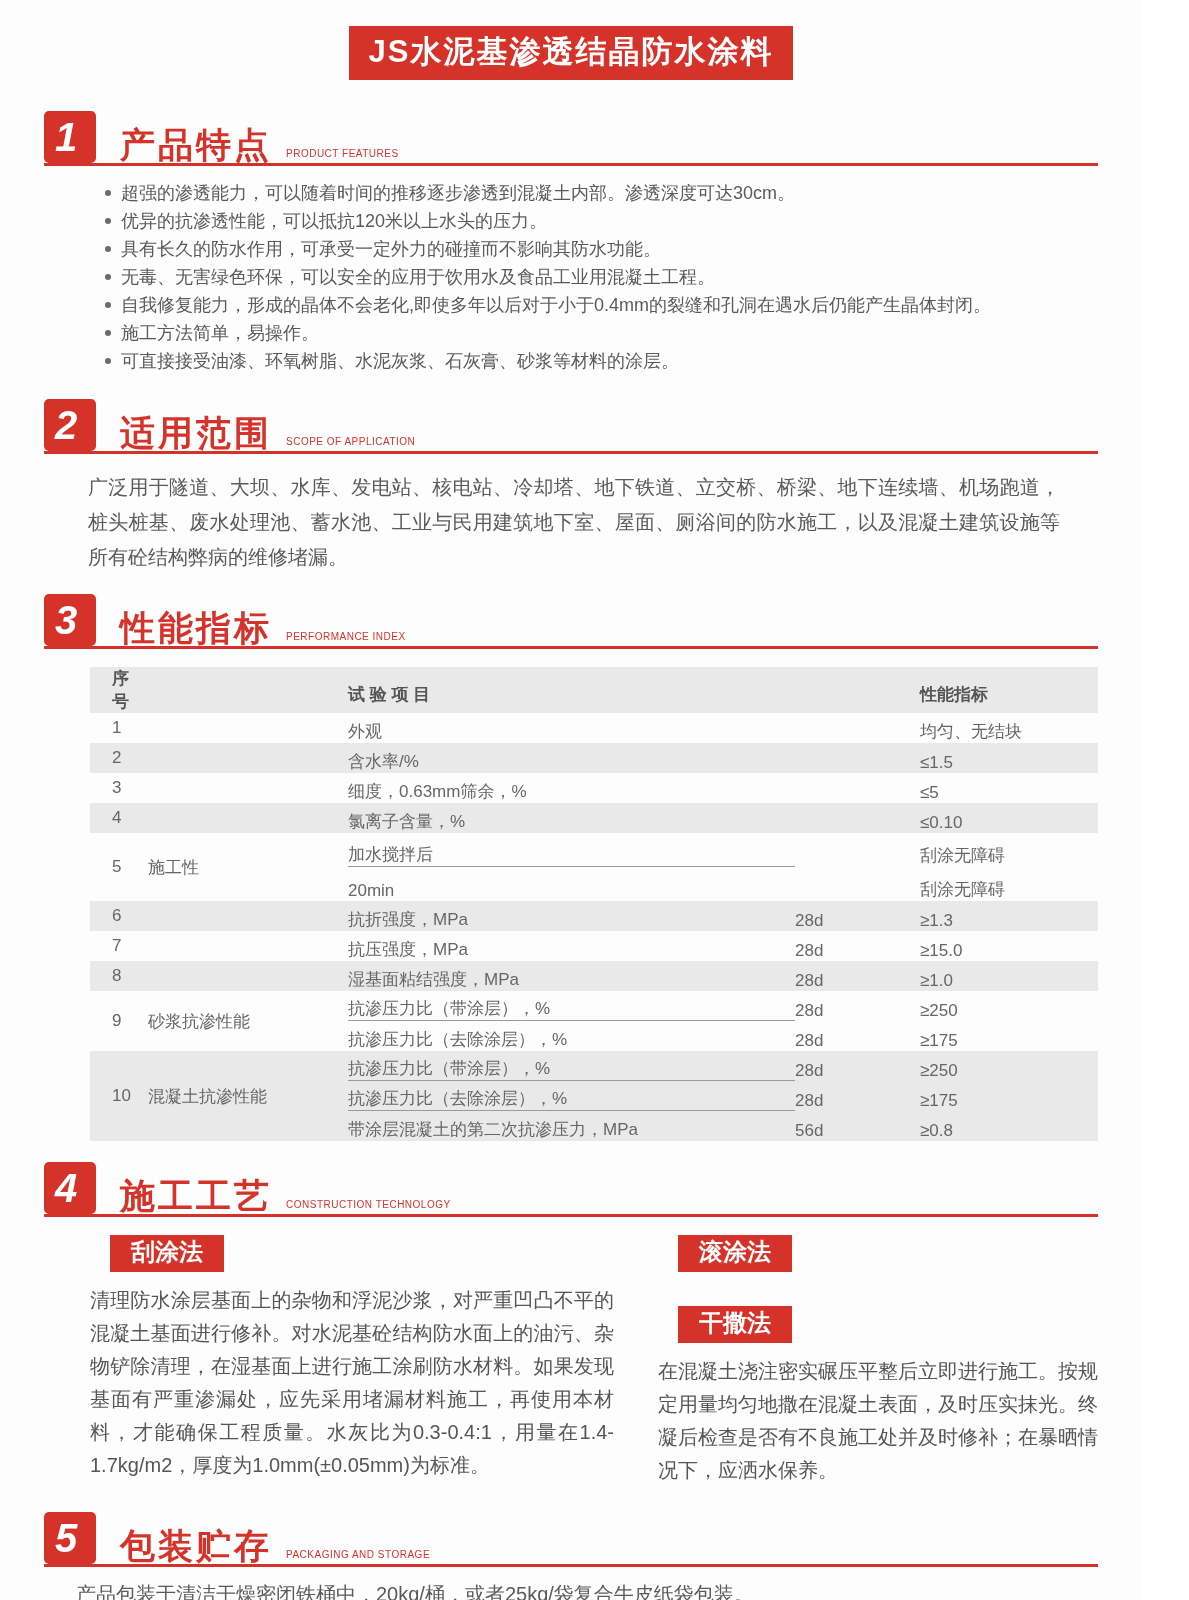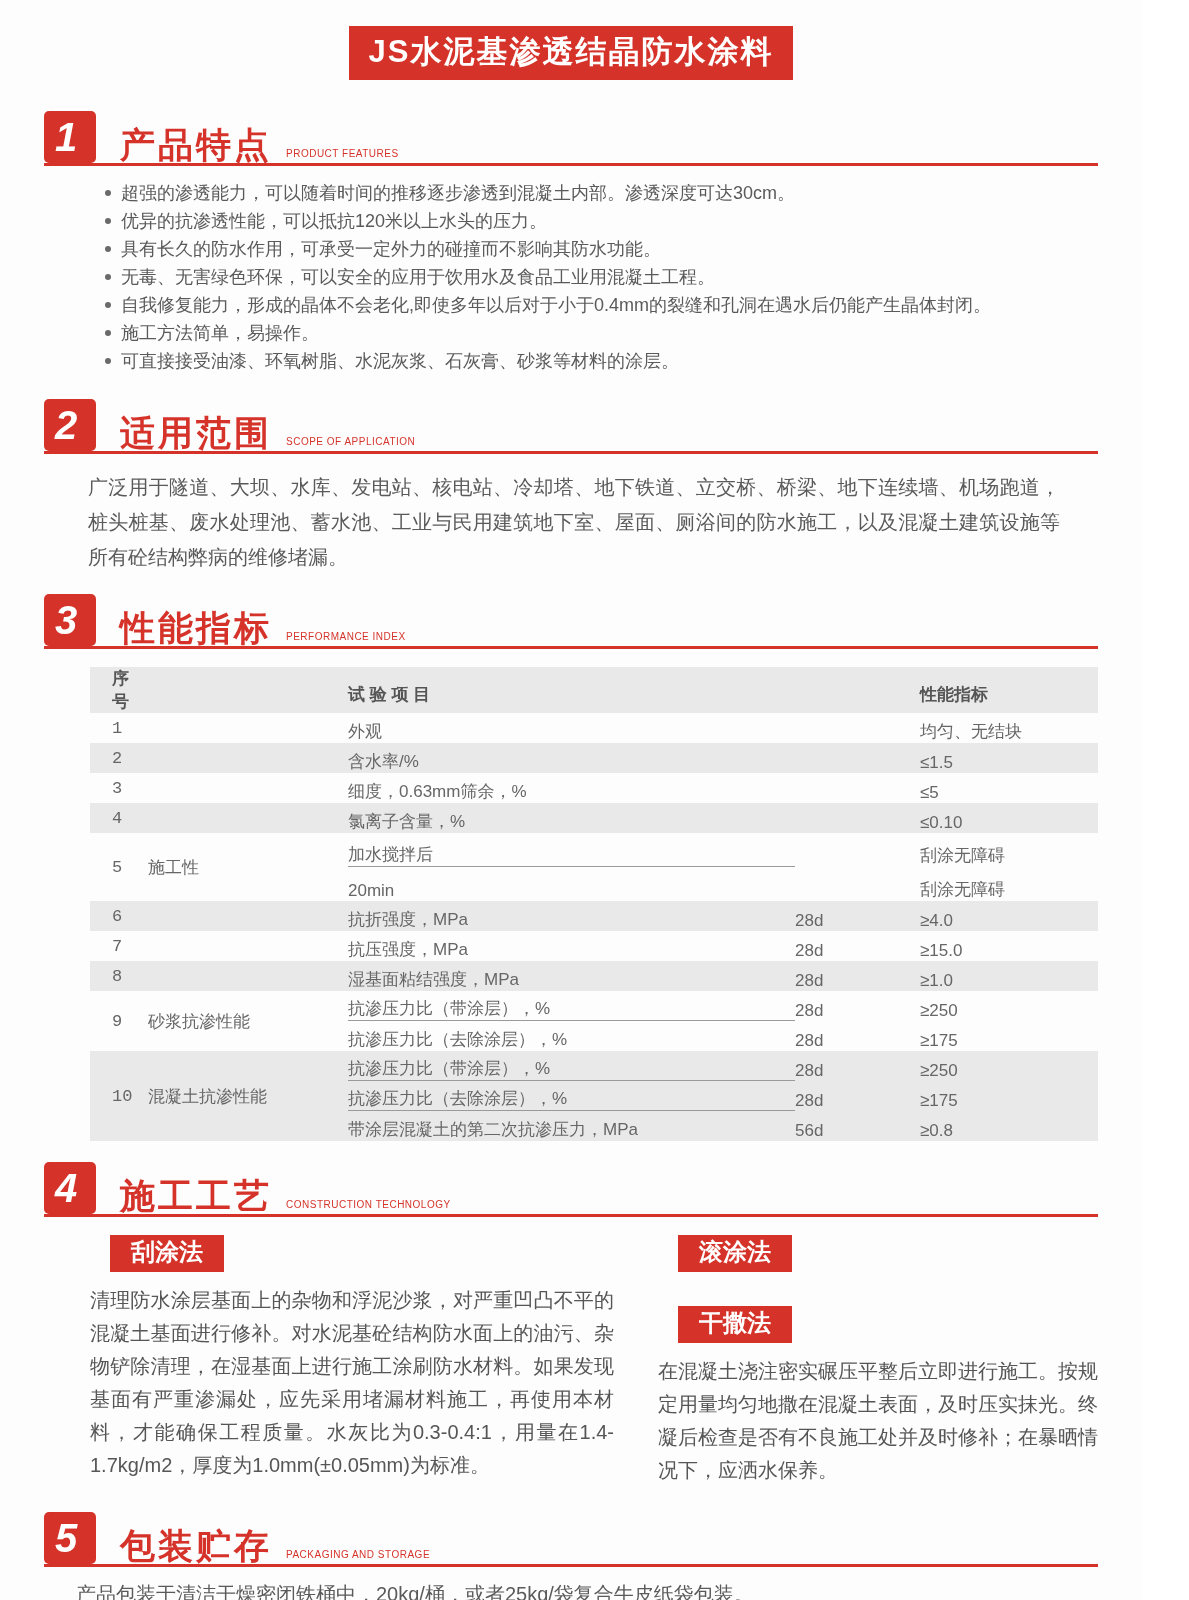--- a/index.html
+++ b/index.html
@@ -52,21 +52,21 @@
   
   .scope-text{
     margin:16px 82px 0 88px;font-size:20px;line-height:35px;color:var(--txt);
     text-align:justify;
   }
 
   
   .ptable{margin:18px 0 0 90px;width:1008px;font-size:17px;color:var(--tbl);}
   .trow{display:flex;align-items:center;}
   .shade{background:var(--shade);}
-  .c-no{flex:0 0 48px;padding-left:22px;font-family:Liberation Mono, monospace;}
+  .c-no{flex:0 0 48px;padding-left:22px;}
   .c-cat{flex:0 0 210px;padding-left:10px;}
   .c-rest{flex:1;}
   .subline{display:flex;align-items:flex-end;min-height:30px;}
   .s-item{flex:1;}
   .s-age{flex:0 0 125px;}
   .s-index{flex:0 0 178px;}
   .thead{font-weight:bold;color:#555;}
   .thead .subline{min-height:32px;}
   .divided .subline:not(:last-child) .s-item{border-bottom:1px solid #9a9a9a;}
   .row-tall .subline{min-height:34px;}
@@ -204,21 +204,21 @@
         </div>
       </div>
 
       <div class="trow shade">
         <div class="c-no">6</div>
         <div class="c-cat"></div>
         <div class="c-rest">
             <div class="subline">
           <div class="s-item">抗折强度，MPa</div>
           <div class="s-age">28d</div>
-          <div class="s-index">≥4.0</div>
+          <div class="s-index">≥1.3</div>
         </div>
           </div>
       </div>
 
       <div class="trow">
         <div class="c-no">7</div>
         <div class="c-cat"></div>
         <div class="c-rest">
             <div class="subline">
           <div class="s-item">抗压强度，MPa</div>

